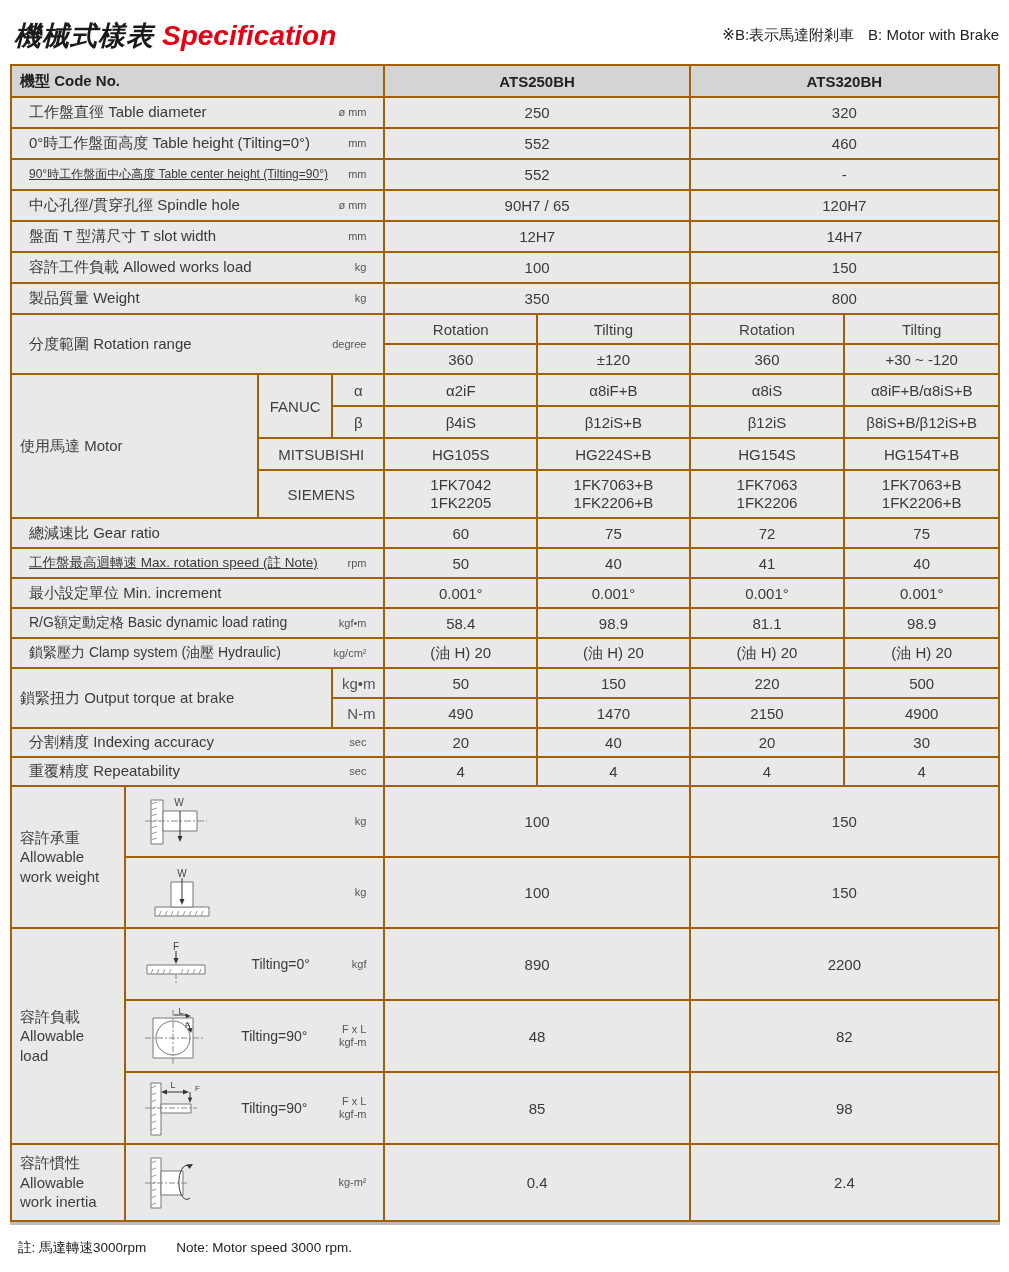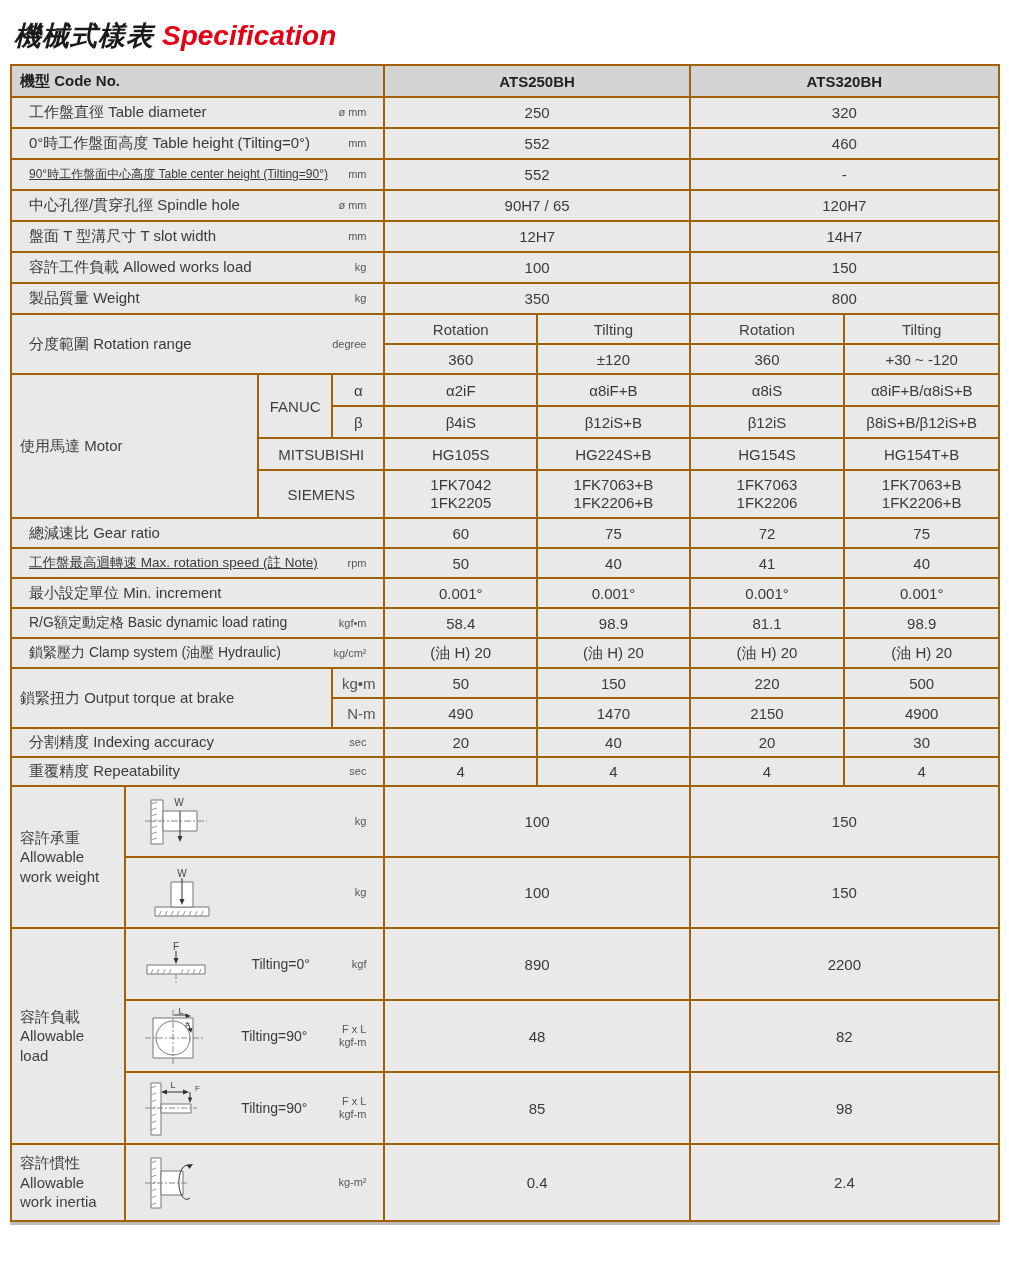--- a/index.html
+++ b/index.html
@@ -38,20 +38,23 @@
 </style>
 </head>
 <body>
 
 <div class="page">
 
   <div class="title-row">
     <div>
       <span class="title-zh">機械式樣表</span><span class="title-en">Specification</span>
     </div>
+    <div class="brake-note">
+      <span>※B:表示馬達附剎車</span><span class="en">B: Motor with Brake</span>
+    </div>
   </div>
 
   <table class="spec btm">
     <colgroup>
       <col style="width:112px">
         <col style="width:130px">
         <col style="width:72px">
         <col style="width:50px">
       <col style="width:150px">
         <col style="width:150px">
@@ -449,14 +452,17 @@
           </svg>
           <span class="unit">kg-m²</span>
         </div>
       </td>
       <td colspan="2" class="val">0.4</td>
       <td colspan="2" class="val">2.4</td>
     </tr>
   </tbody>
     </table>
 
+  <div class="footnote">
+    <span>註: 馬達轉速3000rpm</span><span class="en">Note: Motor speed 3000 rpm.</span>
+  </div>
 
 </div>
 
 </body></html>

